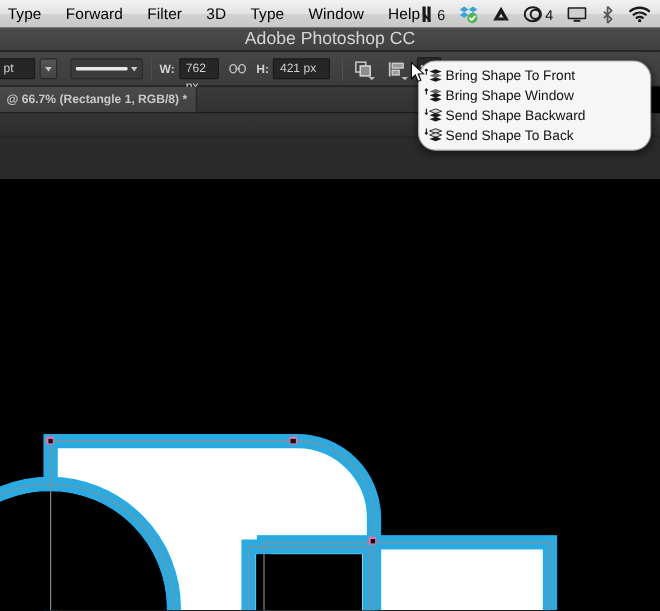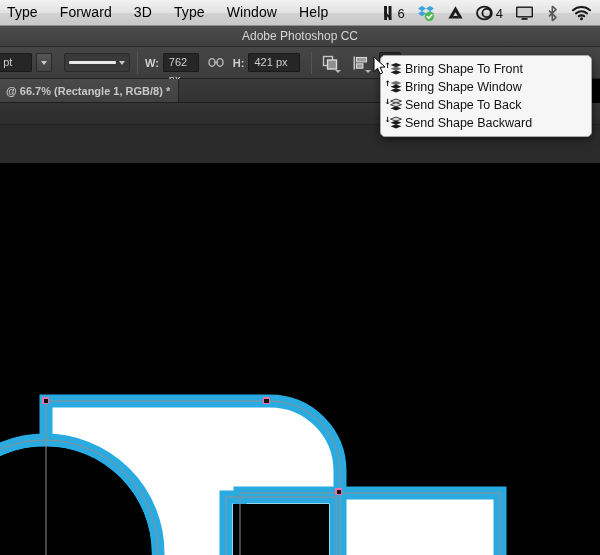--- a/index.html
+++ b/index.html
@@ -33,21 +33,21 @@
   }
   .status-num { font-size: 13px; color: #111; margin-left: 2px; }
 
   
   .ps-titlebar {
     position: absolute; left: 0; top: 26px; width: 600px; height: 21px;
     background: linear-gradient(to bottom, #4c4c4c 0%, #3f3f3f 100%);
     border-bottom: 1px solid #2a2a2a;
     display: flex; align-items: center; justify-content: center;
   }
-  .ps-title { font-size: 12px; color: #d6d6d6; text-align: center; }
+  .ps-title { font-size: 16px; color: #d6d6d6; text-align: center; }
 
   
   .options-bar {
     position: absolute; left: 0; top: 47px; width: 600px; height: 32px;
     background: linear-gradient(to bottom, #464646 0%, #3c3c3c 100%);
     border-bottom: 1px solid #222;
     display: flex; align-items: center;
   }
   .opt-field {
     background: #262626; border: 1px solid #1a1a1a;
@@ -101,21 +101,21 @@
   
   .canvas {
     position: absolute; left: 0; top: 163px; width: 600px; height: 392px;
     background: #000; overflow: hidden;
   }
   .canvas svg { display: block; }
 
   
   .arrange-menu {
     position: absolute; left: 380px; top: 55px; width: 212px;
-    background: #f6f6f6; border: 1px solid #a8a8a8; border-radius: 5px;
+    background: #f6f6f6; border: 1px solid #a8a8a8; border-radius: 16px;
     box-shadow: 0 3px 8px rgba(0,0,0,.55);
     padding: 4px 0; z-index: 40;
   }
   .arrange-item {
     display: flex; align-items: center; height: 18px; padding: 0 6px 0 4px;
     font-size: 12.5px; color: #111; white-space: nowrap;
   }
   .arrange-item .lbl { margin-left: 2px; }
   .stack-icon { width: 18px; height: 14px; flex: 0 0 18px; }
 
@@ -124,20 +124,21 @@
 </style>
 </head>
 <body>
 
 <div id="app">
 
   <div class="menubar">
     <div class="menubar-left">
       <div class="menu-item">Type</div>
       <div class="menu-item">Forward</div>
+      <div class="menu-item">Filter</div>
       <div class="menu-item">3D</div>
       <div class="menu-item">Type</div>
       <div class="menu-item">Window</div>
       <div class="menu-item">Help</div>
     </div>
 
     <div class="menubar-right">
 
       <div class="status-icon">
         <svg width="15" height="16" viewBox="0 0 15 16">
@@ -365,36 +366,36 @@
           <path d="M11 8.2 L16.5 10.3 L11 12.4 L5.5 10.3 Z" fill="#1a1a1a"></path>
         </svg>
       </span>
       <span class="lbl">Bring Shape Window</span>
     </div>
     <div class="arrange-item">
       <span class="stack-icon">
         <svg width="18" height="14" viewBox="0 0 18 14">
           <path d="M2.6 0.8 L2.6 5.8 M1.3 4.5 L2.6 6 L3.9 4.5" stroke="#111" stroke-width="1" fill="none"></path>
           <path d="M11 1 L16.5 3.1 L11 5.2 L5.5 3.1 Z" fill="#d8d8d8" stroke="#1a1a1a" stroke-width=".8"></path>
-          <path d="M11 4.6 L16.5 6.7 L11 8.8 L5.5 6.7 Z" fill="#d8d8d8" stroke="#1a1a1a" stroke-width=".8"></path>
+          <path d="M11 4.6 L16.5 6.7 L11 8.8 L5.5 6.7 Z" fill="#1a1a1a"></path>
           <path d="M11 8.2 L16.5 10.3 L11 12.4 L5.5 10.3 Z" fill="#1a1a1a"></path>
         </svg>
       </span>
-      <span class="lbl">Send Shape To Back</span>
+      <span class="lbl">Send Shape Backward</span>
     </div>
     <div class="arrange-item">
       <span class="stack-icon">
         <svg width="18" height="14" viewBox="0 0 18 14">
           <path d="M2.6 0.8 L2.6 5.8 M1.3 4.5 L2.6 6 L3.9 4.5" stroke="#111" stroke-width="1" fill="none"></path>
           <path d="M11 1 L16.5 3.1 L11 5.2 L5.5 3.1 Z" fill="#d8d8d8" stroke="#1a1a1a" stroke-width=".8"></path>
-          <path d="M11 4.6 L16.5 6.7 L11 8.8 L5.5 6.7 Z" fill="#1a1a1a"></path>
+          <path d="M11 4.6 L16.5 6.7 L11 8.8 L5.5 6.7 Z" fill="#d8d8d8" stroke="#1a1a1a" stroke-width=".8"></path>
           <path d="M11 8.2 L16.5 10.3 L11 12.4 L5.5 10.3 Z" fill="#1a1a1a"></path>
         </svg>
       </span>
-      <span class="lbl">Send Shape Backward</span>
+      <span class="lbl">Send Shape To Back</span>
     </div>
   </div>
 
   <div class="cursor">
     <svg width="14" height="20" viewBox="0 0 14 20">
       <path d="M1 1 L1 15.5 L4.6 12.2 L7 18 L9.6 16.9 L7.2 11.3 L12 11 Z" fill="#ffffff" stroke="#000000" stroke-width="1"></path>
     </svg>
   </div>
 
 </div>

